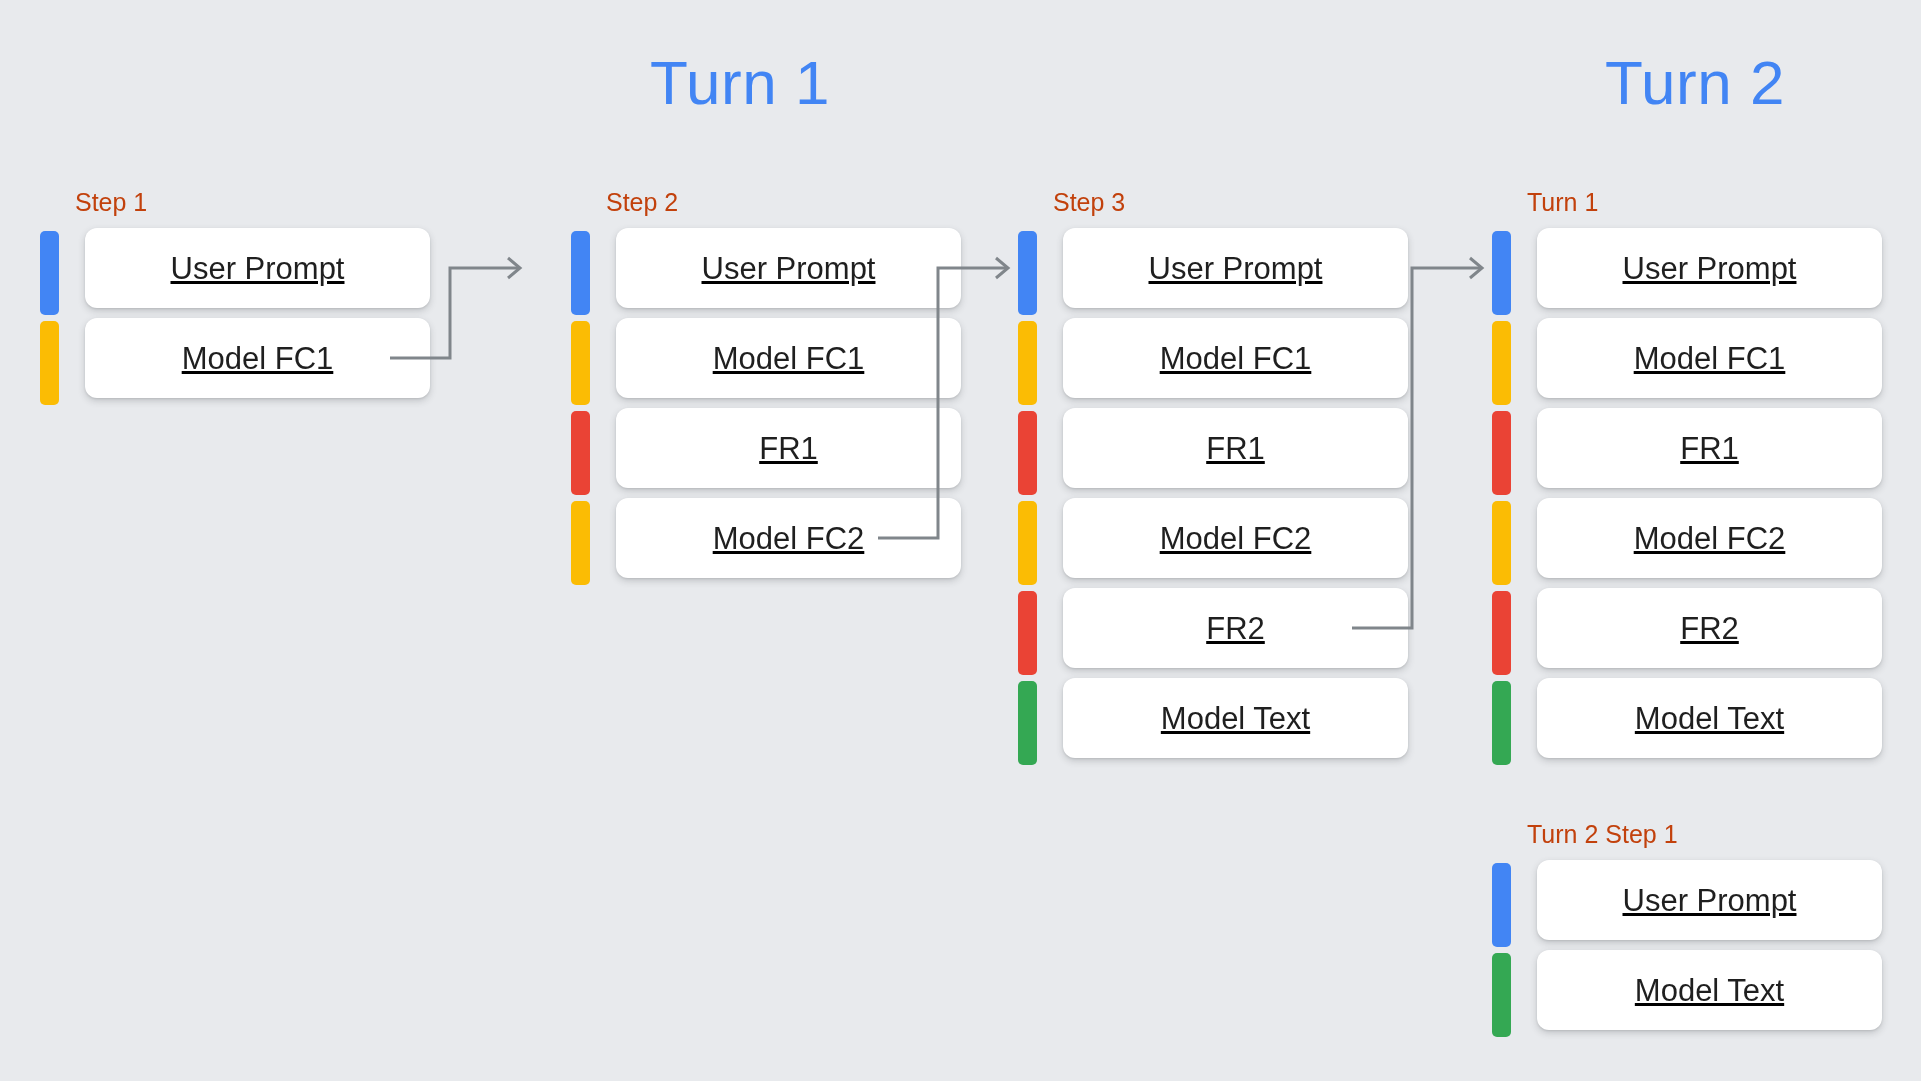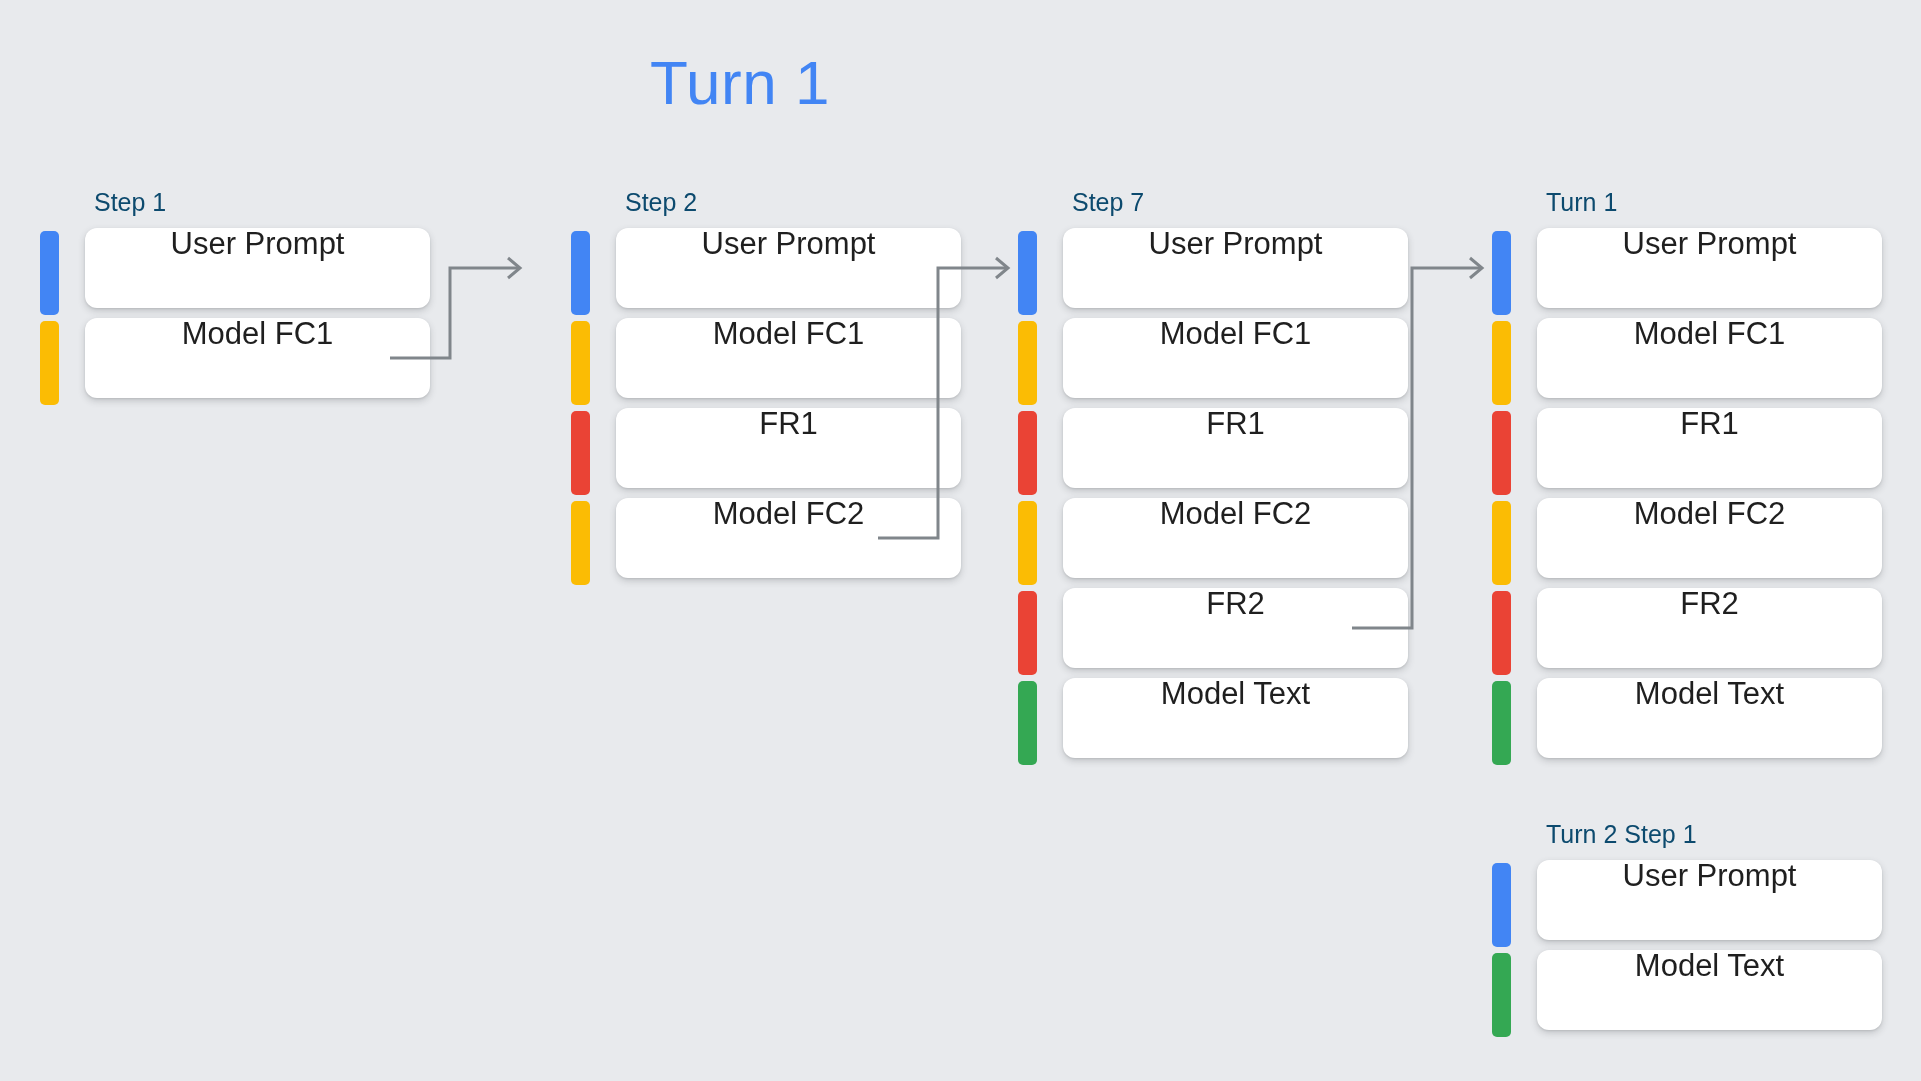--- a/index.html
+++ b/index.html
@@ -31,24 +31,24 @@
     white-space: nowrap;
     line-height: 1;
   }
 
   
   .column {
     position: absolute;
   }
   .col-label {
     position: absolute;
-    left: 54px;
+    left: 35px;
     top: -38px;
     font-size: 25px;
-    color: #0c4a6e;
+    color: #c2410c;
     white-space: nowrap;
     line-height: 1;
   }
 
   
   .row {
     position: absolute;
     left: 0;
     height: 90px;
   }
@@ -67,22 +67,24 @@
 
   .box {
     position: absolute;
     left: 45px;
     top: 0;
     height: 80px;
     border-radius: 12px;
     background: #ffffff;
     box-shadow: 0 3px 7px rgba(60,64,67,0.22), 0 1px 2px rgba(60,64,67,0.12);
     display: flex;
+    align-items: center;
     justify-content: center;
     box-sizing: border-box;
+    text-decoration: underline;
   }
   .box span {
     font-size: 31px;
     color: #1f1f1f;
     line-height: 1;
     white-space: nowrap;
   }
 
   
   .connector {
@@ -100,20 +102,21 @@
     stroke-width: 3;
     stroke-linecap: butt;
     stroke-linejoin: miter;
   }
 </style>
 </head>
 <body>
 
 <div id="canvas">
     <div class="turn-title" style="left: 650px; top: 52px;">Turn 1</div>
+    <div class="turn-title" style="left: 1605px; top: 52px;">Turn 2</div>
     <div class="column" style="left: 40px; top: 228px; width: 390px; height: 180px;">
       <div class="col-label">Step 1</div>
       <div class="row" style="top: 0px; width: 390px;">
         <div class="bar blue"></div>
         <div class="box" style="width: 345px;">
           <span>User Prompt</span>
         </div>
       </div>
       <div class="row" style="top: 90px; width: 390px;">
         <div class="bar yellow"></div>
@@ -143,21 +146,21 @@
         </div>
       </div>
       <div class="row" style="top: 270px; width: 390px;">
         <div class="bar yellow"></div>
         <div class="box" style="width: 345px;">
           <span>Model FC2</span>
         </div>
       </div>
     </div>
     <div class="column" style="left: 1018px; top: 228px; width: 390px; height: 540px;">
-      <div class="col-label">Step 7</div>
+      <div class="col-label">Step 3</div>
       <div class="row" style="top: 0px; width: 390px;">
         <div class="bar blue"></div>
         <div class="box" style="width: 345px;">
           <span>User Prompt</span>
         </div>
       </div>
       <div class="row" style="top: 90px; width: 390px;">
         <div class="bar yellow"></div>
         <div class="box" style="width: 345px;">
           <span>Model FC1</span>

